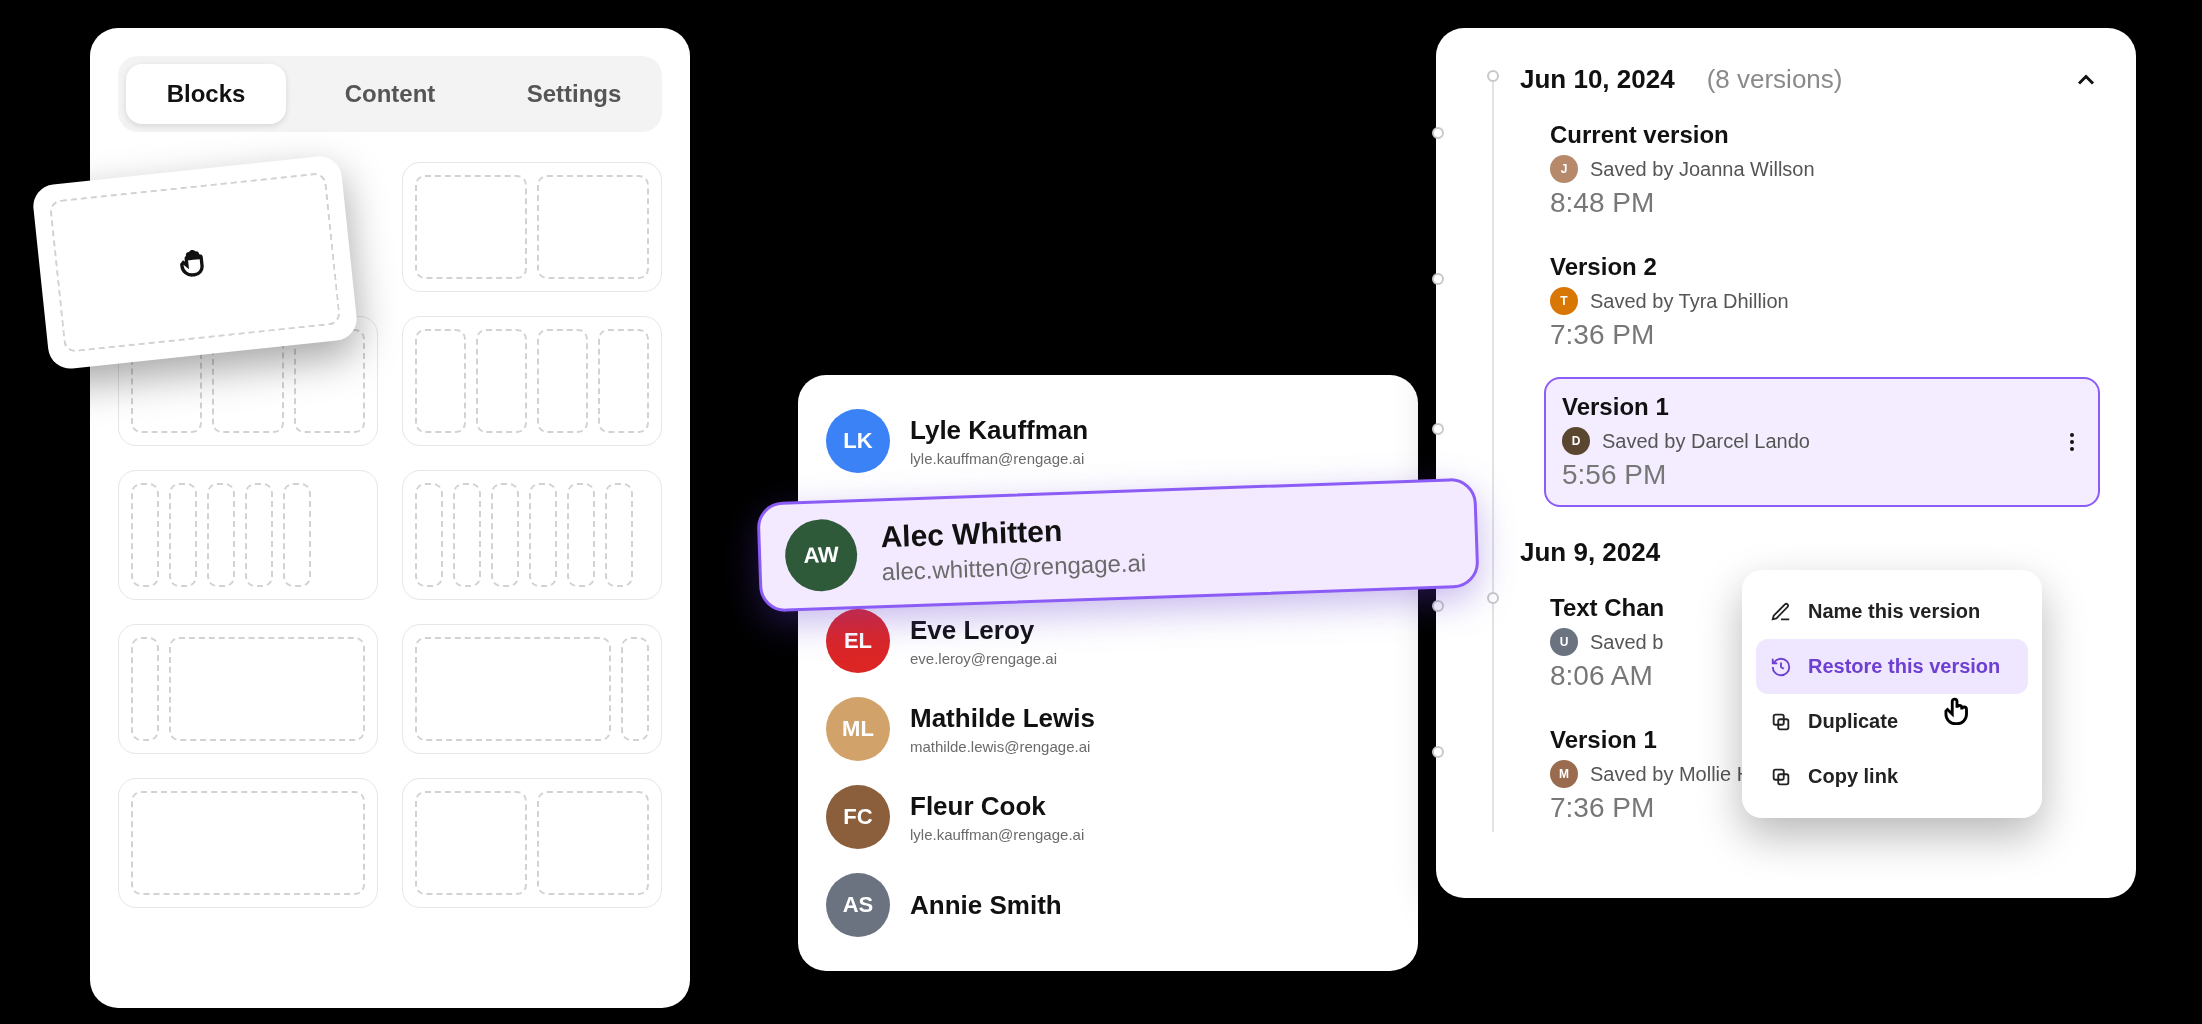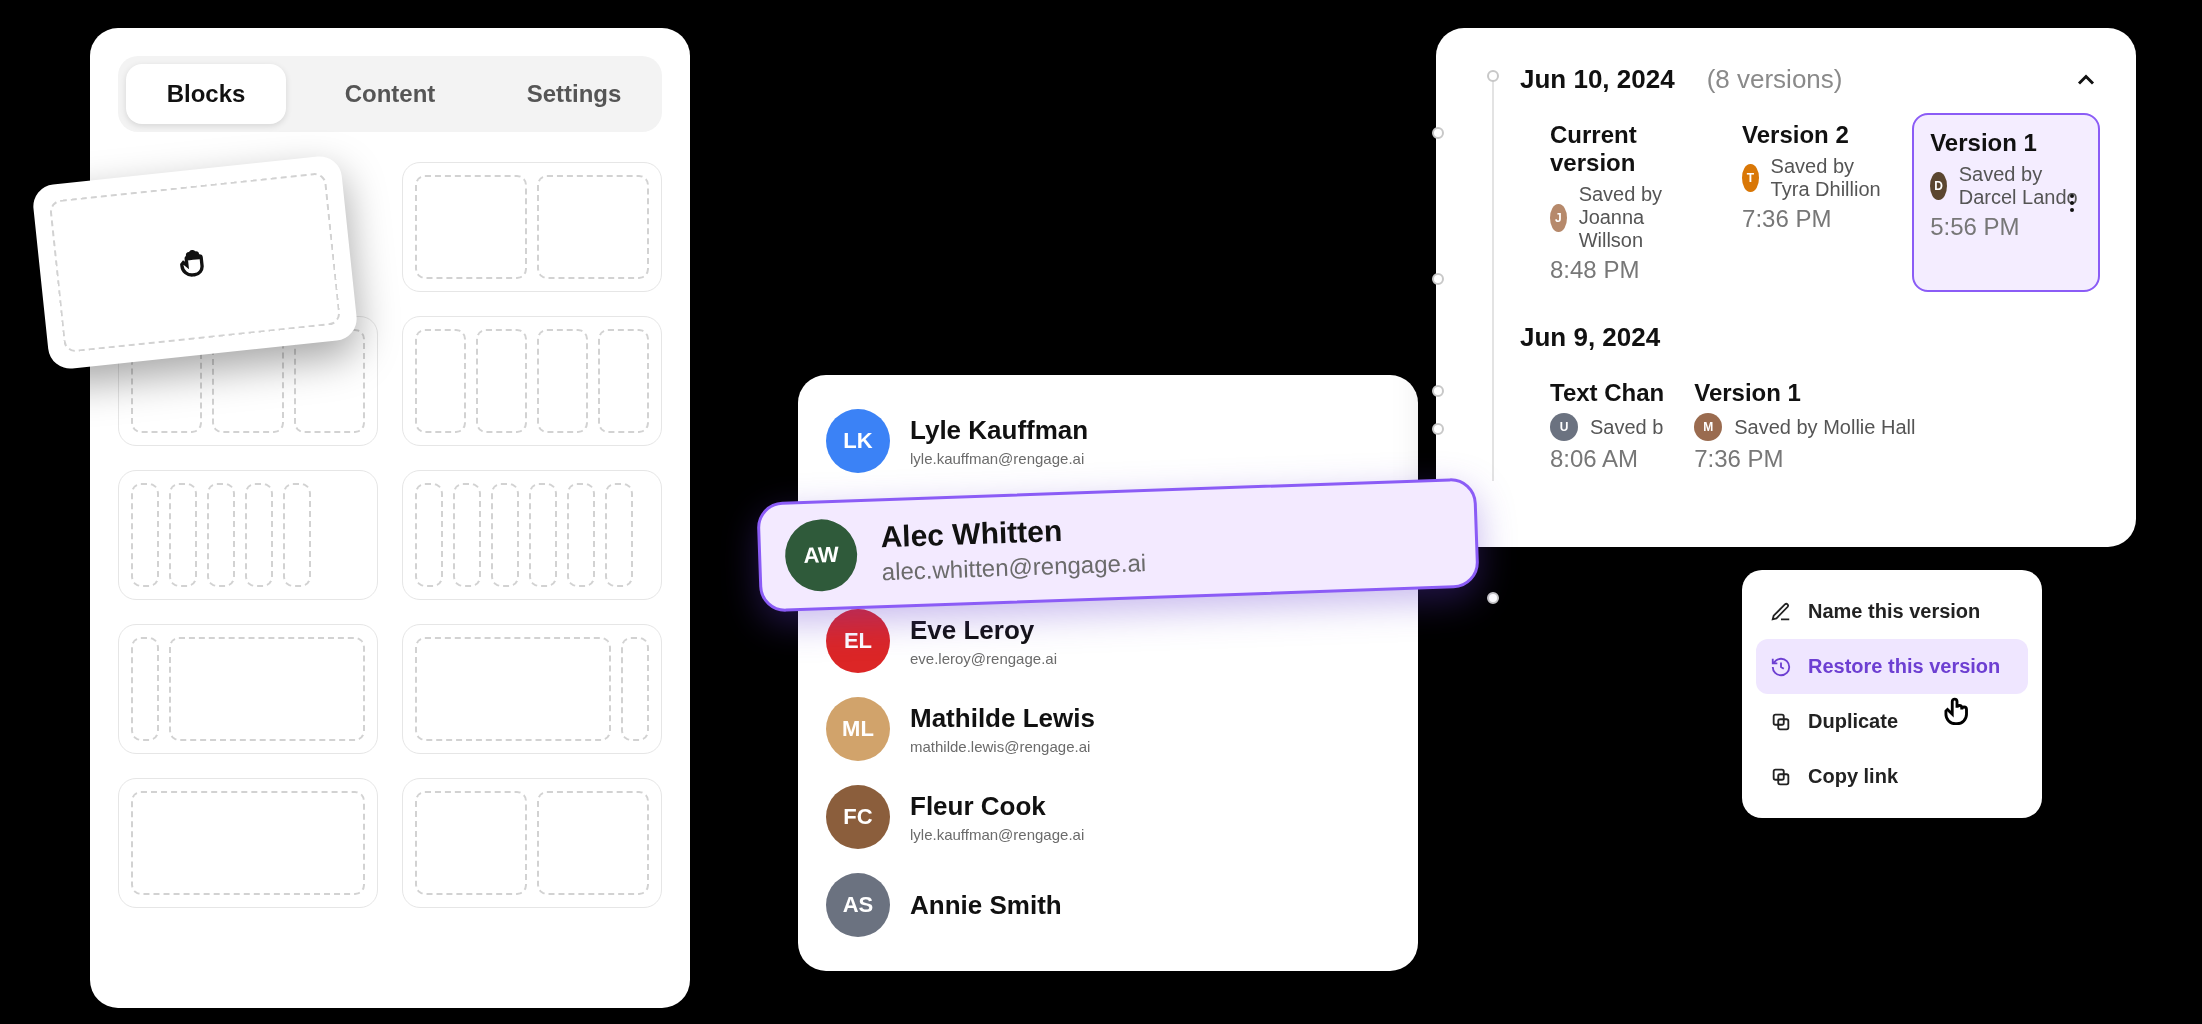--- a/index.html
+++ b/index.html
@@ -166,26 +166,26 @@
   .date-row {
     display:flex; align-items:center; gap:32px;
     padding-left: 36px;
     font-size: 26px; font-weight:700; color:#111;
     margin-bottom: 18px;
     position: relative;
   }
   .date-count { color:#8a8a8a; font-weight:500; }
   .chevron { margin-left:auto; width:28px; height:28px; }
 
-  .ver-list { padding-left: 60px; display:flex; gap:18px; position:relative; margin-bottom:30px;}
+  .ver-list { padding-left: 60px; display:flex; flex-direction:column; gap:18px; position:relative; margin-bottom:30px;}
   .ver-item { position:relative; padding: 8px 6px; }
   .ver-title { font-size: 24px; font-weight:700; color:#111; margin-bottom:6px; }
   .ver-saved { display:flex; align-items:center; gap:12px; font-size:20px; color:#555; margin-bottom:4px; }
   .small-avatar { width:28px; height:28px; border-radius:50%; display:inline-flex; align-items:center; justify-content:center; font-size:12px; color:#fff; font-weight:700;}
-  .ver-time { font-size:24px; color:#777; }
+  .ver-time { font-size:28px; color:#777; }
 
   .ver-item.selected {
     background:#f4edff;
     border:2px solid #8b5cf6;
     border-radius: 16px;
     padding: 14px 16px;
   }
   .more-icon {
     position:absolute; right:14px; top:50%; transform:translateY(-50%);
     width:24px; height:24px;

